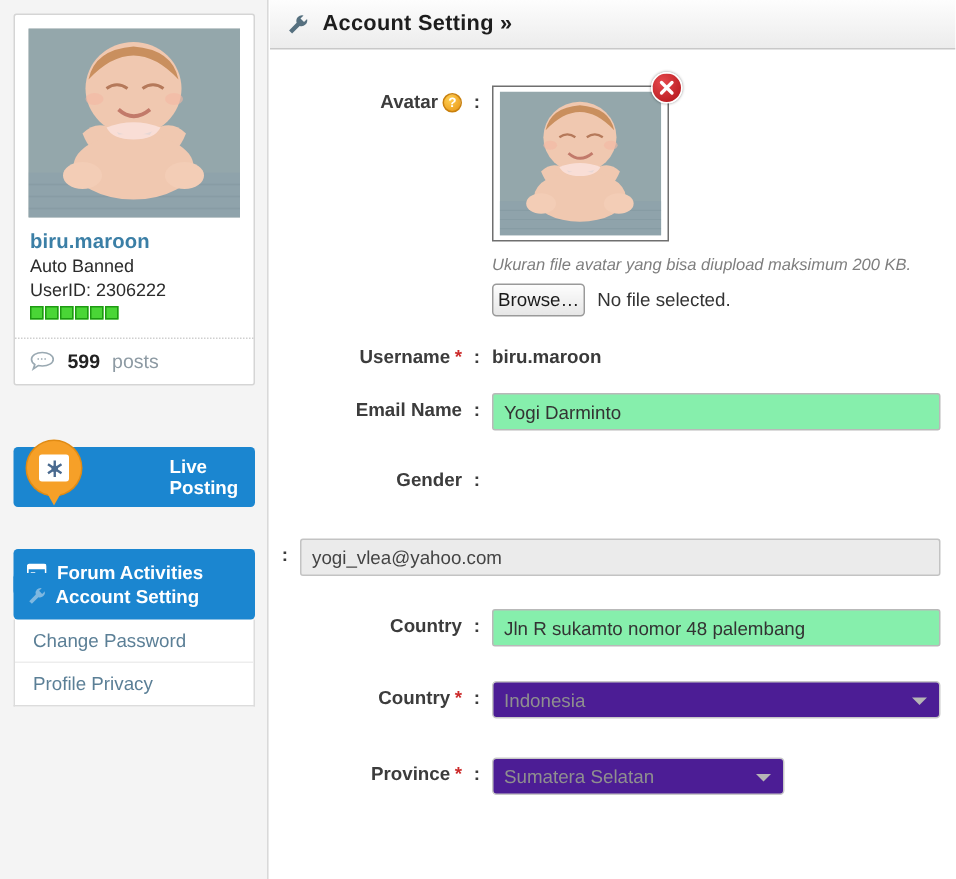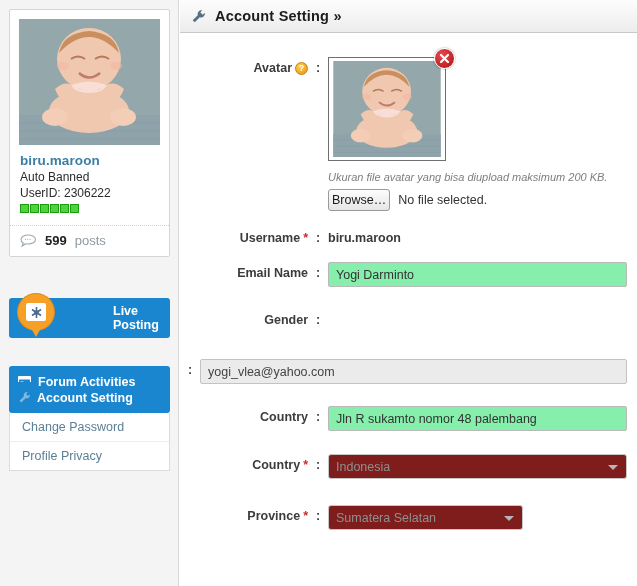--- a/index.html
+++ b/index.html
@@ -207,21 +207,21 @@
     width: 5px; height: 5px; border-radius: 50%;
     background: #2f6fb5;
   }
   .radio-lbl { color: #333; }
   .radio-lbl.muted { color: #676767; }
 
   .sel {
     height: 25px;
     border: 1px solid #c8c8c8;
     border-radius: 3px;
-    background: #7f1d1d;
+    background: #4c1d95;
     display: flex; align-items: center;
     padding: 0 7px;
     font-size: 12.5px; color: #8f8f8f;
     cursor: pointer;
     position: relative;
   }
   .sel .caret {
     position: absolute; right: 8px; top: 50%; margin-top: -2px;
     width: 0; height: 0;
     border-left: 5px solid transparent;

